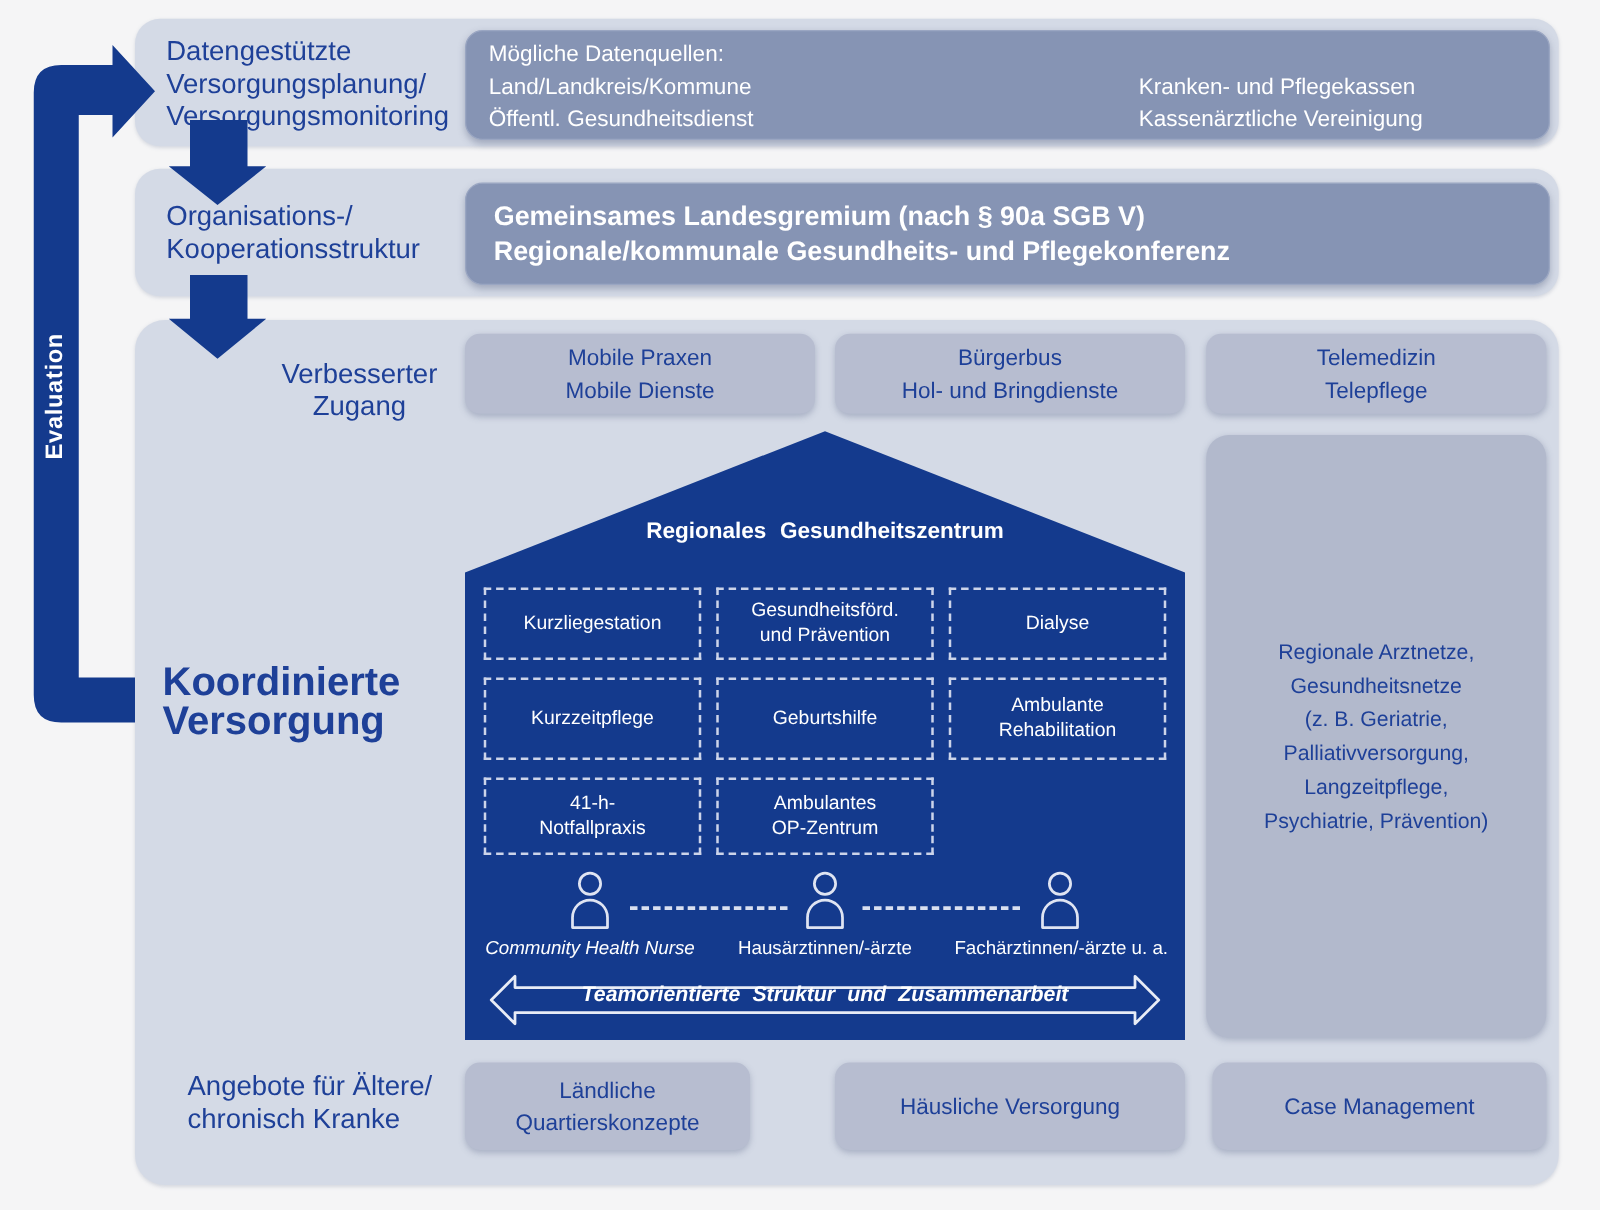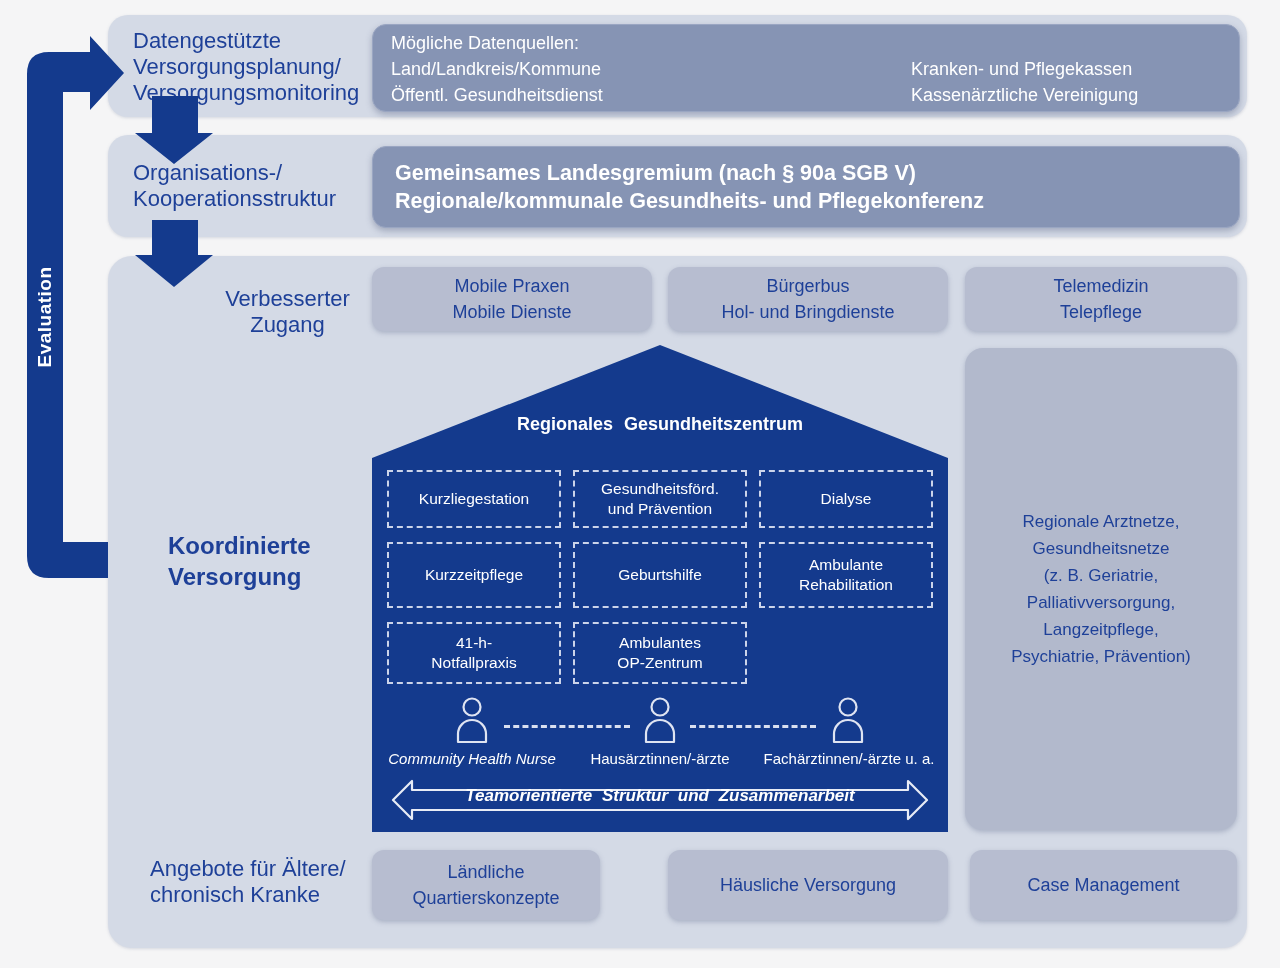--- a/index.html
+++ b/index.html
@@ -60,21 +60,21 @@
 
   <div class="abs navytext rowlabel pre" style="left:200px;top:286px;width:175px;text-align:center;">Verbesserter
 Zugang</div>
   <div class="abs litebox navytext boxtext pre" style="left:372px;top:267px;width:280px;height:64px;">Mobile Praxen
 Mobile Dienste</div>
   <div class="abs litebox navytext boxtext pre" style="left:668px;top:267px;width:280px;height:64px;">Bürgerbus
 Hol- und Bringdienste</div>
   <div class="abs litebox navytext boxtext pre" style="left:965px;top:267px;width:272px;height:64px;">Telemedizin
 Telepflege</div>
 
-  <div class="abs navytext pre" style="left:130px;top:530px;font-weight:bold;font-size:24px;line-height:31px;margin-left:38px;">Koordinierte
+  <div class="abs navytext pre" style="left:130px;top:530px;font-weight:bold;font-size:32px;line-height:31px;">Koordinierte
 Versorgung</div>
 
   <div class="abs house" style="left:372px;top:340px;width:576px;height:492px;">
     <div class="abs whitetext" style="left:0;top:74px;width:100%;text-align:center;font-weight:bold;font-size:18px;word-spacing:6px;">Regionales Gesundheitszentrum</div>
 
     <div class="abs" style="left:15px;top:130px;width:546px;display:grid;grid-template-columns:1fr 1fr 1fr;grid-template-rows:58px 66px 62px;column-gap:12px;row-gap:14px;">
       <div class="housecell pre">Kurzliegestation</div>
       <div class="housecell pre">Gesundheitsförd.
 und Prävention</div>
       <div class="housecell pre">Dialyse</div>

